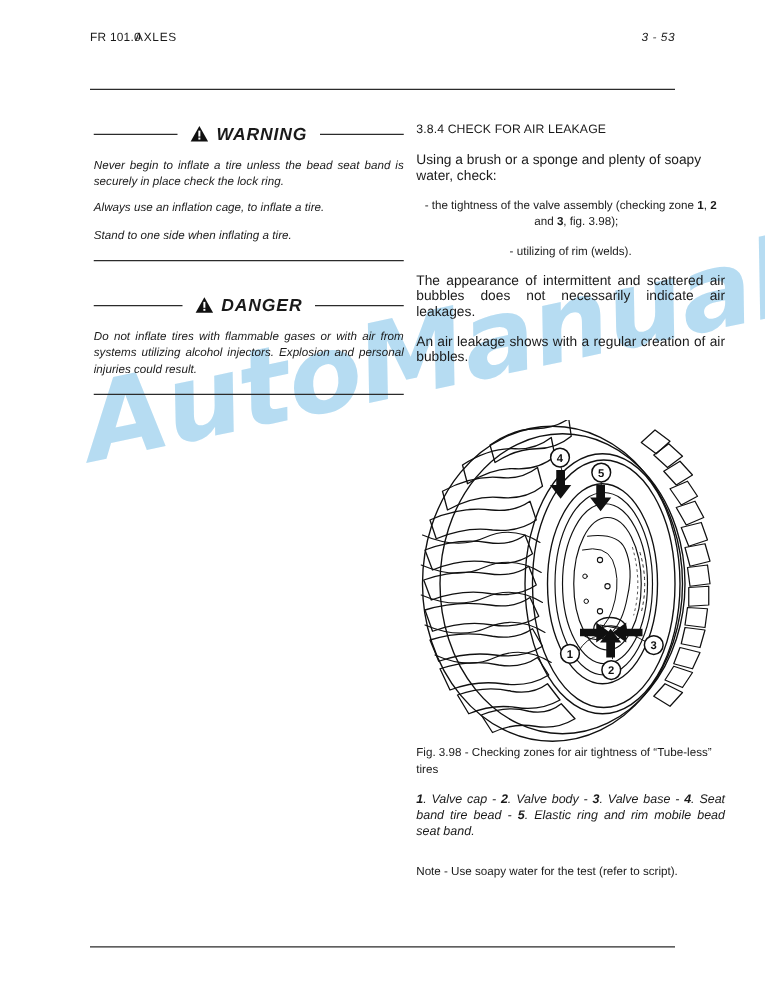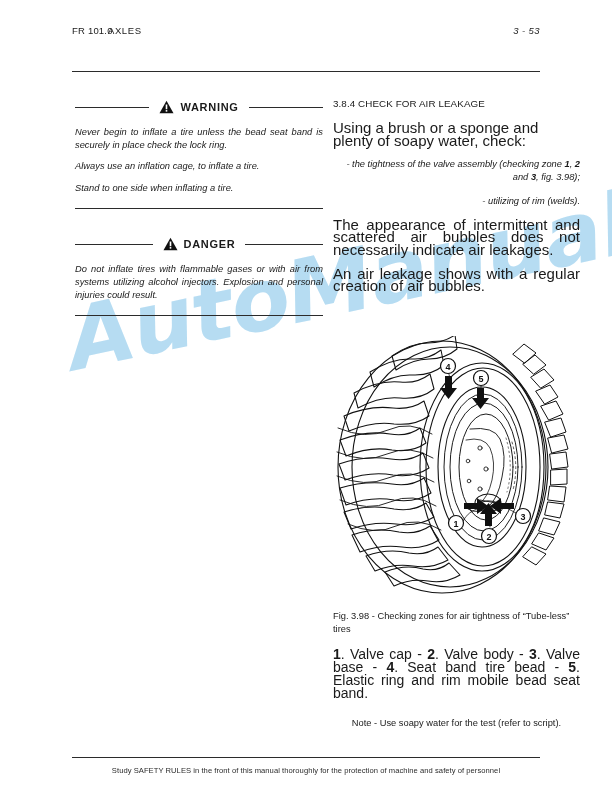--- a/index.html
+++ b/index.html
@@ -135,25 +135,26 @@
   }
   .alert-line.left  { margin-right: 10px; }
   .alert-line.right { margin-left: 10px; }
   .alert-tri {
     width: 15px;
     height: 14px;
     flex: 0 0 auto;
     display: block;
   }
   .alert-label {
-    font-size: 11px;
+    font-size: 14px;
     font-weight: 700;
     letter-spacing: .7px;
     margin-left: 6px;
     white-space: nowrap;
+    font-style: italic;
   }
 
   .alert-body p {
     margin: 0 0 9px 0;
     font-style: italic;
     font-size: 9.3px;
     line-height: 12.6px;
     text-align: justify;
     letter-spacing: .02px;
   }
@@ -168,73 +169,73 @@
   .block-gap-a { height: 26px; }
 
   
   .sect-title {
     font-size: 9.8px;
     letter-spacing: .1px;
     margin: 0 0 13px 0;
     font-weight: 400;
   }
   .para {
-    font-size: 15px;
+    font-size: 11px;
     line-height: 12.7px;
     margin: 0 0 11px 0;
     text-align: justify;
     letter-spacing: .01px;
   }
   .para.nojust { text-align: left; }
   .bullet {
     font-size: 9.3px;
     line-height: 12.7px;
     margin: 0 0 11px 0;
     padding-left: 9px;
     text-indent: -9px;
-    text-align: right;
-    font-style: italic;
+    text-align: center;
   }
   b { font-weight: 700; }
 
   
   .figure {
     position: absolute;
     left: 330px;
     top: 336px;
     width: 256px;
     height: 262px;
     z-index: 8;
   }
   .figure svg { display: block; width: 100%; height: 100%; }
 
   .fig-caption {
     position: absolute;
     left: 333px;
-    top: 610px;
+    top: 596px;
     width: 247px;
     z-index: 10;
   }
   .fig-caption .cap-line {
     font-size: 9.3px;
     line-height: 12.7px;
     margin: 0 0 13px 0;
     text-align: left;
   }
   .fig-caption .cap-parts {
-    font-size: 14px;
+    font-size: 10px;
     line-height: 12.7px;
     margin: 0 0 18px 0;
     text-align: justify;
+    font-style: italic;
   }
   .fig-caption .cap-note {
     font-size: 9.3px;
     line-height: 12.7px;
     margin: 0;
-    text-align: center;
+    text-align: left;
   }
 </style>
 </head>
 <body>
 
 <div class="page">
 
   <div class="watermark">
     <span class="watermark-text">AutoManual</span>
   </div>
@@ -413,15 +414,14 @@
     </svg>
   </div>
 
   <div class="fig-caption">
     <p class="cap-line">Fig. 3.98 - Checking zones for air tightness of “Tube-less” tires</p>
     <p class="cap-parts"><b>1</b>. <span>Valve cap</span> - <b>2</b>. <span>Valve body</span> - <b>3</b>. <span>Valve base</span> - <b>4</b>. <span>Seat band tire bead</span> - <b>5</b>. <span>Elastic ring and rim mobile bead seat band.</span></p>
     <p class="cap-note">Note - Use soapy water for the test (refer to script).</p>
   </div>
 
   <div class="rule-bottom"></div>
-  <div class="footer">Study SAFETY RULES in the front of this manual thoroughly for the protection of machine and safety of personnel</div>
 
 </div>
 
 </body></html>

